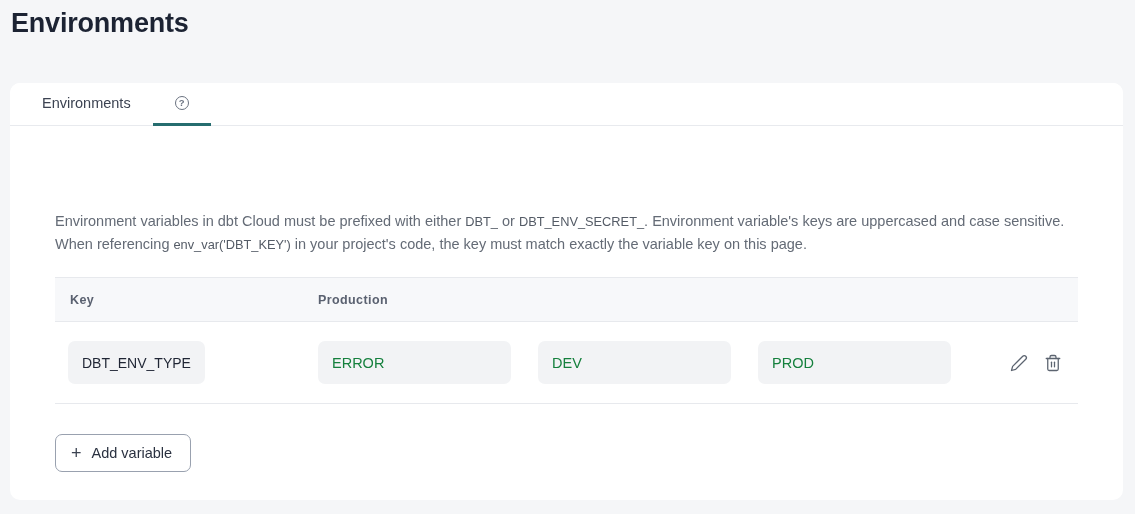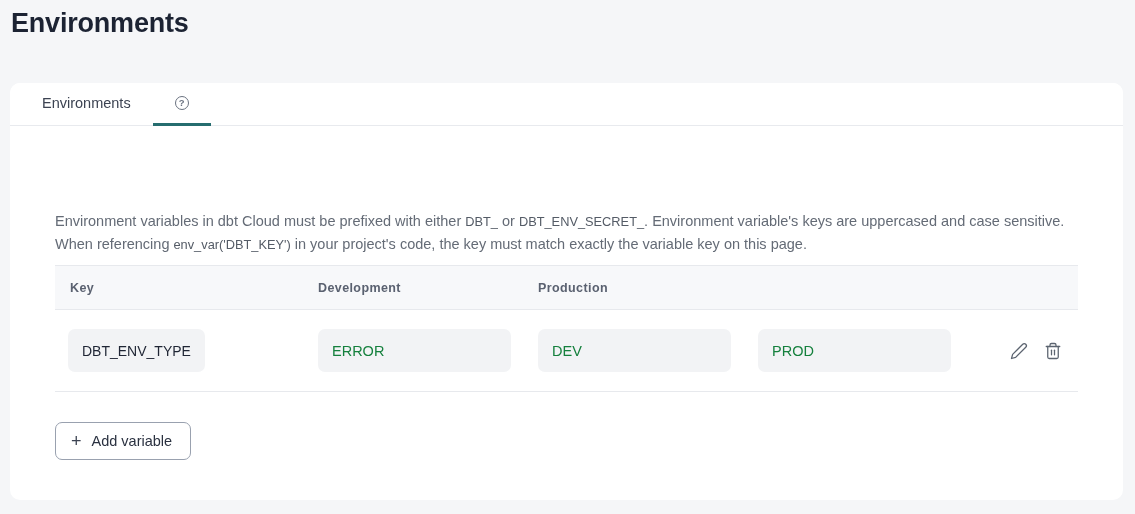--- a/index.html
+++ b/index.html
@@ -47,21 +47,21 @@
   .content { padding: 84px 0 0 45px; }
   .desc {
     width: 1025px; font-size: 14.5px; line-height: 22px; color: #646b76;
   }
   .desc code {
     font-family: Liberation Sans, sans-serif;
     font-size: 12.8px; color: #545b66;
   }
 
   
-  .var-table { width: 1023px; margin-top: 9px; border-top: 1px solid #e7e9ed; }
+  .var-table { width: 1023px; margin-top: 21px; border-top: 1px solid #e7e9ed; }
   .thead {
     display: grid; grid-template-columns: 248px 220px 220px 220px 1fr;
     padding-left: 15px; height: 44px; align-items: center;
     background: #f7f8fa; border-bottom: 1px solid #e7e9ed;
   }
   .th {
     font-size: 12.5px; font-weight: 700; letter-spacing: 0.4px; color: #5a6170;
   }
   .trow {
     display: grid; grid-template-columns: 250px 220px 220px 220px 1fr;
@@ -113,21 +113,20 @@
       </div>
     </div>
 
     <div class="content">
 
       <p class="desc"><span>Environment variables in dbt Cloud must be prefixed with either </span><code>DBT_</code><span> or </span><code>DBT_ENV_SECRET_</code><span>. Environment variable's keys are uppercased and case sensitive. When referencing </span><code>env_var('DBT_KEY')</code><span> in your project's code, the key must match exactly the variable key on this page.</span></p>
 
       <div class="var-table">
         <div class="thead">
           <div class="th">Key</div>
-          <div class="th">Development</div>
           <div class="th">Production</div>
           <div class="th"></div>
         </div>
 
         <div class="trow">
           <div>
             <span class="chip key-chip">DBT_ENV_TYPE</span>
           </div>
           <div>
             <span class="chip value-chip">ERROR</span>

